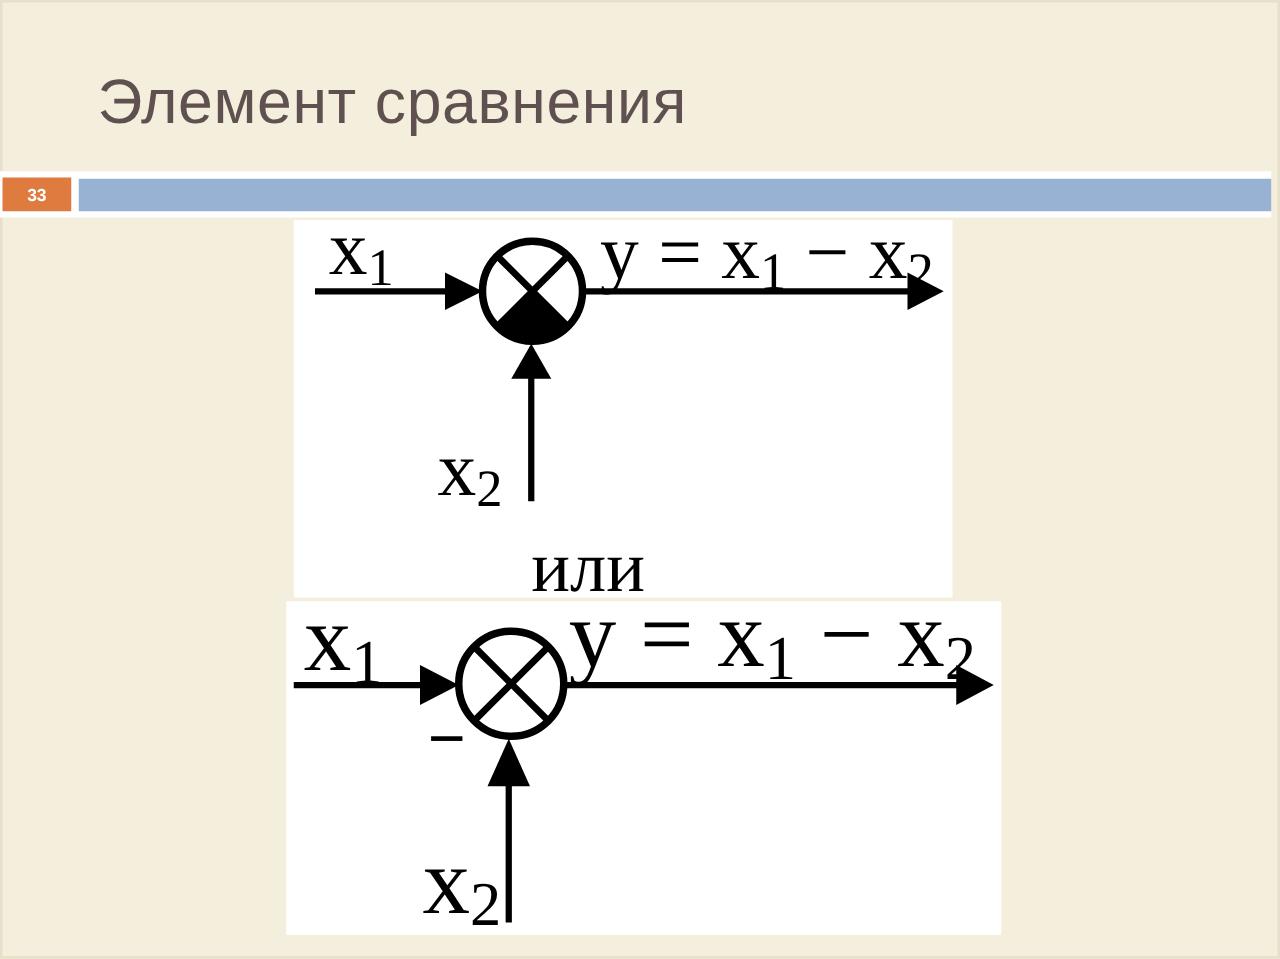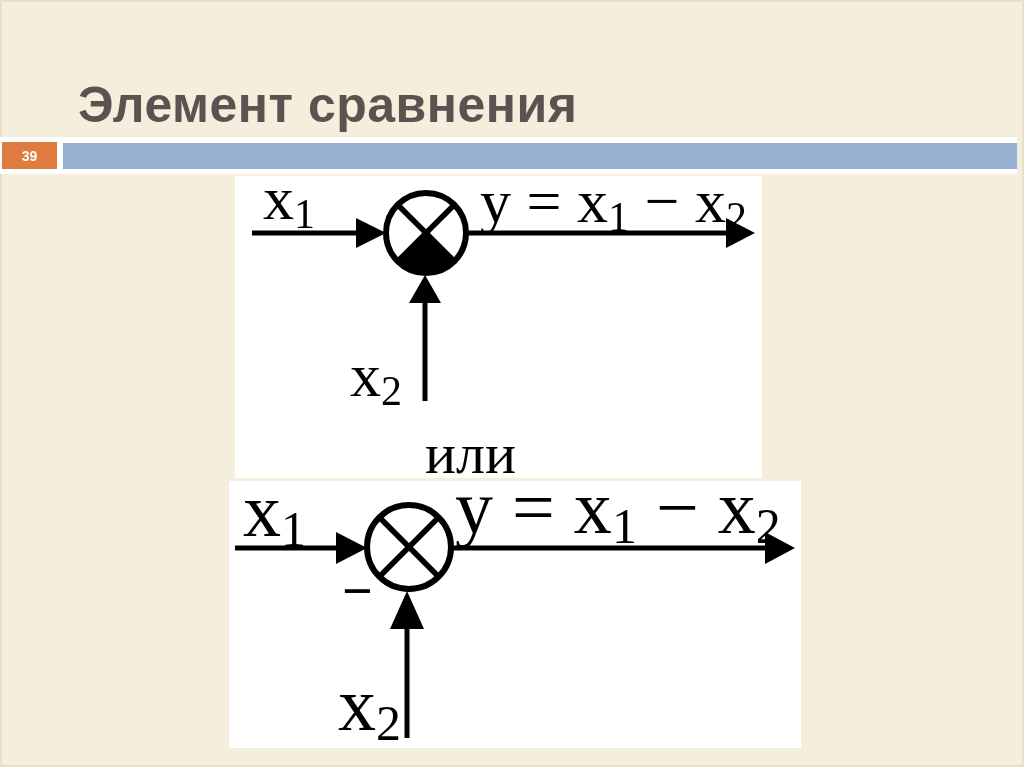--- a/index.html
+++ b/index.html
@@ -6,25 +6,24 @@
   .slide{
     position:relative;
     width:1024px;height:767px;
     background:var(--background,#F4EEDC);
     box-shadow: inset 0 0 0 2px var(--frame,#E7DFC9);
     overflow:hidden;
     font-family:"Liberation Sans", sans-serif;
   }
   .title{
     position:absolute;left:78px;top:56px;
-    font-size:50px;font-weight:bold;letter-spacing:0.5px;
+    font-size:50px;font-weight:normal;letter-spacing:0.5px;
     color:var(--title-text,#5F5150);
     line-height:1;
     white-space:nowrap;
-    margin-top:24px;
   }
   .band{
     position:absolute;left:0;top:137px;width:1017px;height:37px;
     background:var(--band-bg,#FFFFFF);
   }
   .badge{
     position:absolute;left:2px;top:5px;width:55px;height:27px;
     background:var(--badge-bg,#DF7B3E);
     display:flex;align-items:center;justify-content:center;
   }
@@ -55,21 +54,21 @@
 </style>
 </head>
 <body>
 
 <div class="slide" style="--background: #F4EEDC; --frame: #E7DFC9; --title-text: #5F5150; --badge-bg: #DF7B3E; --badge-text: #FFFFFF; --accent-bar: #98B2D3; --band-bg: #FFFFFF; --panel-bg: #FFFFFF; --ink: #000000;">
 
   <div class="title">Элемент сравнения</div>
 
   <div class="band">
     <div class="badge">
-      <span class="badge-num">39</span>
+      <span class="badge-num">33</span>
     </div>
     <div class="accent-bar"></div>
   </div>
 
   <div class="panel panel1">
     <svg width="527" height="302" viewBox="0 0 527 302">
 
       <line class="ink-stroke" stroke-width="5" x1="17" y1="57" x2="123" y2="57"></line>
       <polygon class="ink-fill" points="151,57 121,42 121,72"></polygon>
 

